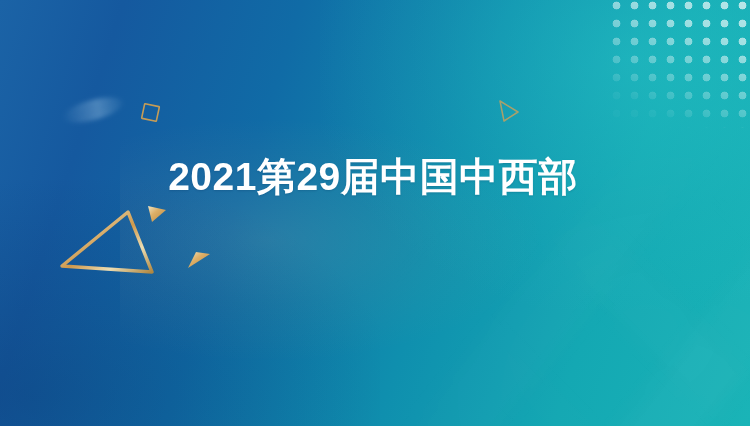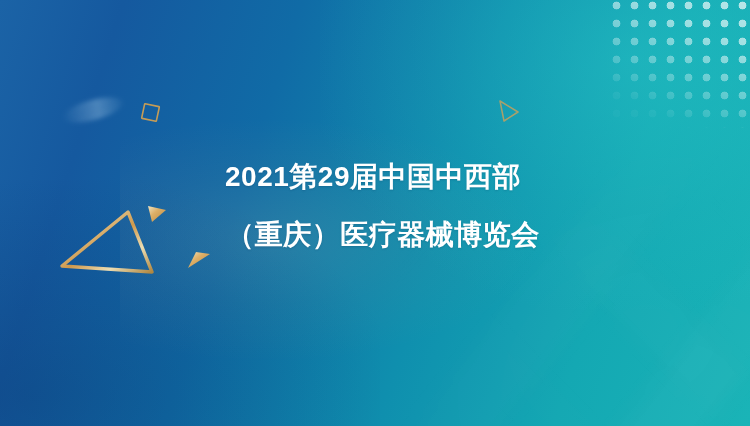--- a/index.html
+++ b/index.html
@@ -160,21 +160,21 @@
     position: absolute;
     left: 0;
     top: 148px;
     width: 750px;
     text-align: center;
     color: #ffffff;
     letter-spacing: 0.5px;
   }
   .title-line {
     display: block;
-    font-size: 28px;
+    font-size: 39px;
     line-height: 58px;
     font-weight: bold;
     color: #ffffff;
     white-space: nowrap;
     text-shadow: 0 1px 2px rgba(0, 40, 80, 0.18);
   }
   .title-line-1 { padding-right: 4px; }
   .title-line-2 { padding-left: 16px; }
 </style>
 </head>
@@ -221,16 +221,15 @@
 
     <path d="M 500 101 L 518 112 L 504 121 Z" fill="none" stroke="#b5a165" stroke-width="1.5" stroke-linejoin="round" opacity="0.92"></path>
 
     <path d="M 148 206 L 166 210 L 152 222 L 150 214 Z" fill="url(#goldFill)" opacity="0.97"></path>
 
     <path d="M 210 254 L 188 268 L 194 256 L 196 252 Z" fill="url(#goldFill)" opacity="0.97"></path>
   </svg>
 
   <div class="title-block">
     <span class="title-line title-line-1">2021第29届中国中西部</span>
-    <span class="title-line title-line-2">（重庆）医疗器械博览会</span>
   </div>
 
 </div>
 
 </body></html>

